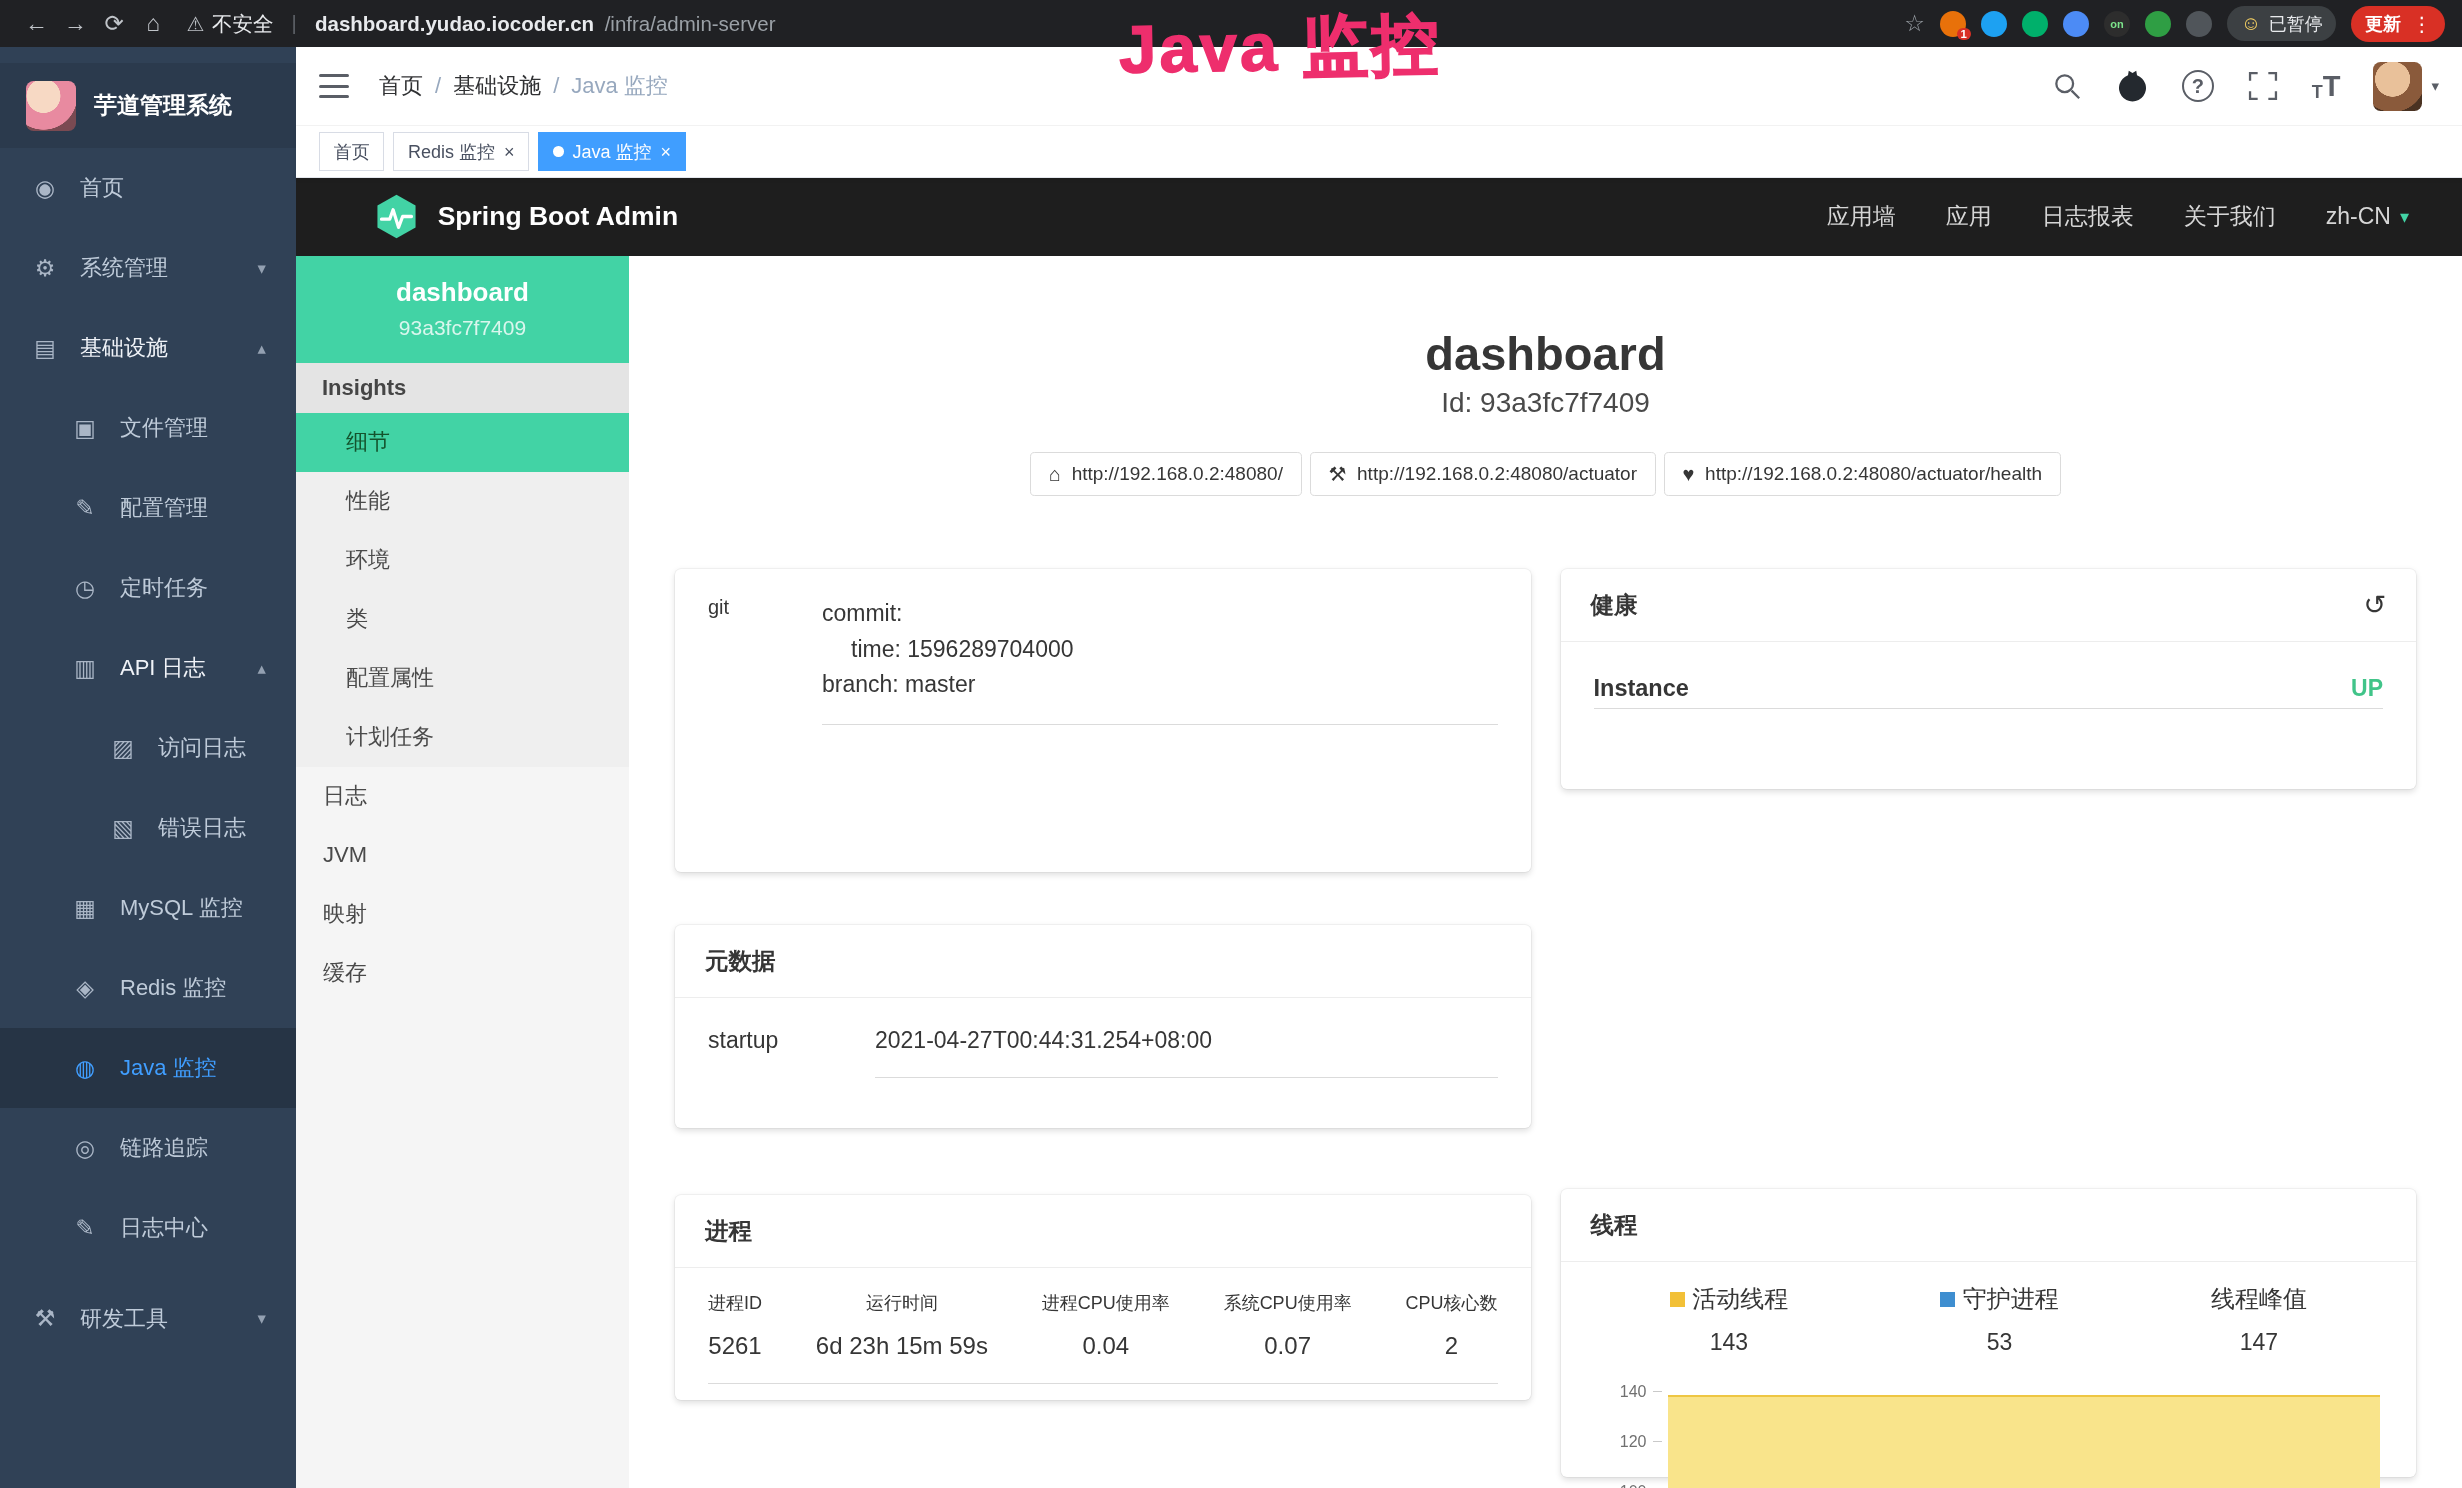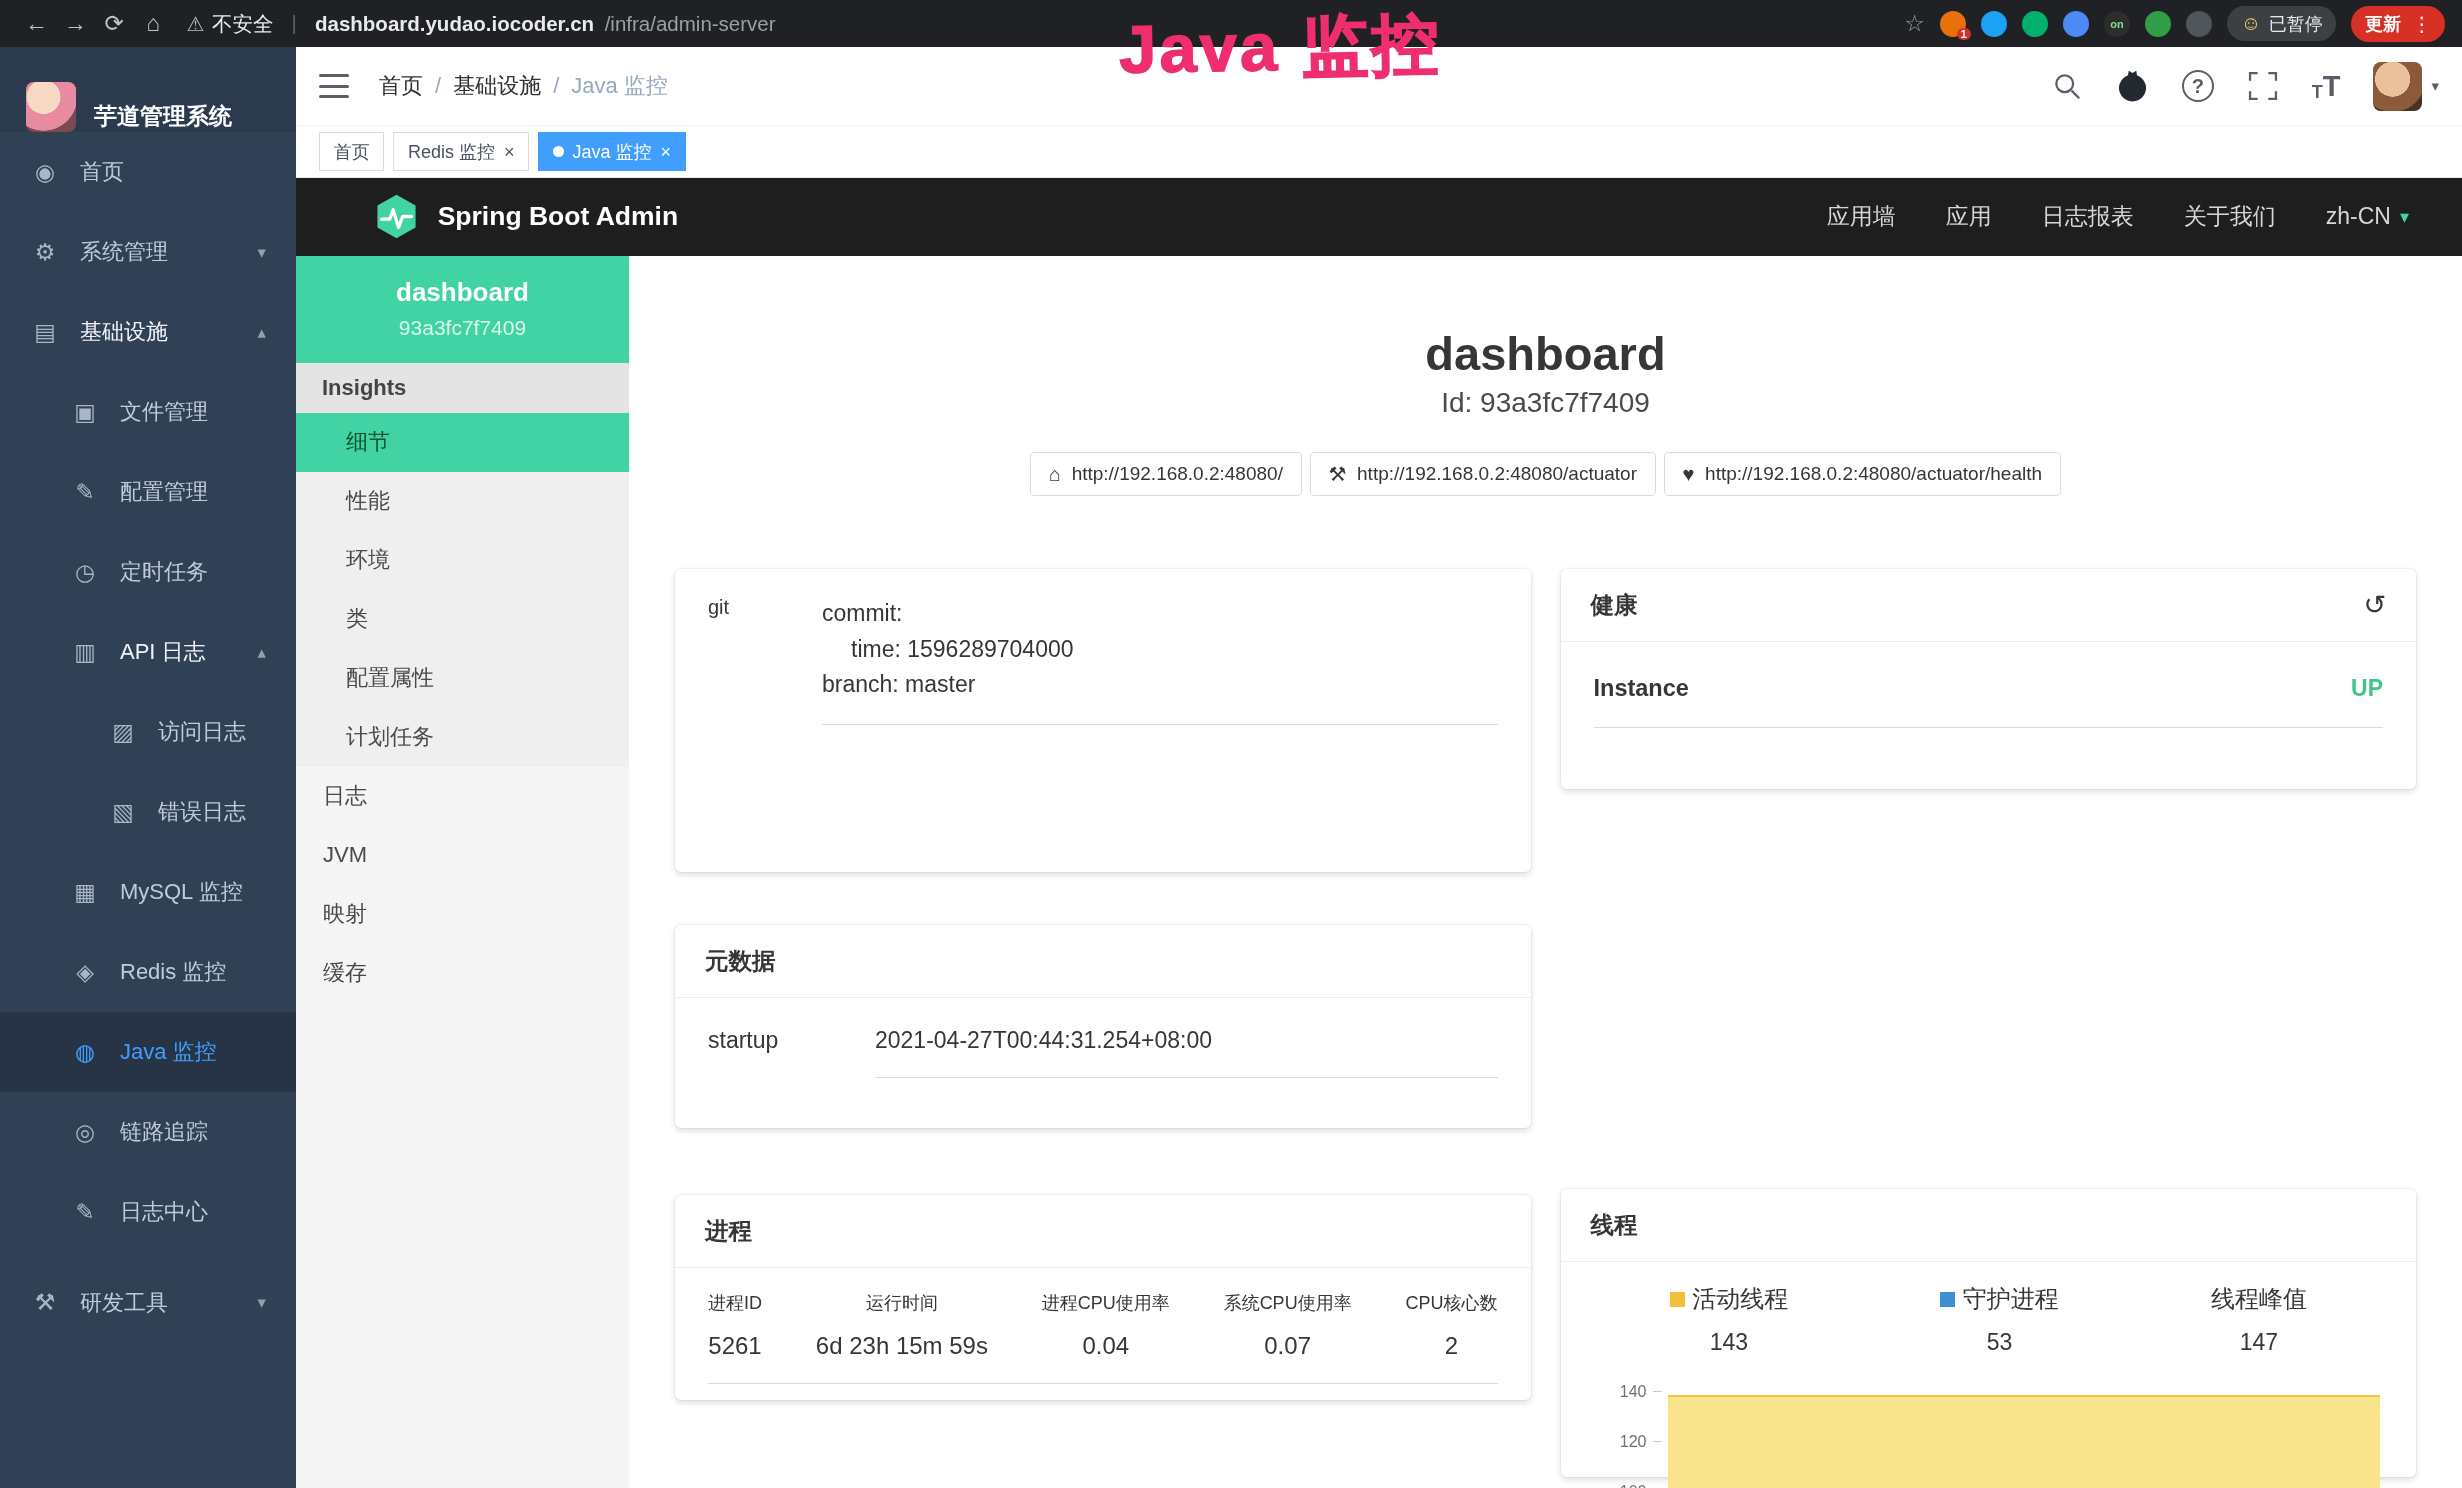--- a/index.html
+++ b/index.html
@@ -22,21 +22,21 @@
   .paused-pill { background:#3c4043; border-radius:20px; padding:5.3px 13.7px; display:flex; align-items:center; gap:7.6px; font-size:18px; color:#e8eaed; }
   .paused-smiley { color:#fdd663; font-size:20px; }
   .update-pill { background:#d93025; border-radius:20px; padding:6px 13.7px; display:flex; align-items:center; gap:10.6px; font-size:18px; color:#fff; font-weight:700; }
   .update-kebab { font-weight:400; font-size:20px; }
 
   
   .annotation { position:absolute; left:1119px; top:1.5px; z-index:60; font-size:67px; font-weight:700; letter-spacing:3px; transform:rotate(-1deg); -webkit-text-stroke:1.5px currentColor; }
 
   
   .sidebar { position:absolute; left:0; top:47px; width:296px; bottom:0; background:#304156; overflow:hidden; }
-  .logo-row { height:85px; display:flex; align-items:flex-end; gap:18px; padding:0 26px; background:#2b3a4d; }
+  .logo-row { height:85px; display:flex; align-items:center; gap:18px; padding:0 26px; background:#2b3a4d;margin-top:16px; }
   .logo-img { width:50px; height:50px; border-radius:7.6px; background:radial-gradient(circle at 35% 30%, #f7d9c4 0 35%, #e88aa0 36% 70%, #7a4a52 71%); flex:none; }
   .app-title { color:#fff; font-size:23px; font-weight:700; white-space:nowrap; }
   .menu-item { height:80px; display:flex; align-items:center; gap:20px; padding:0 30px; color:#bfcbd9; font-size:22px; cursor:pointer; white-space:nowrap; }
   .menu-item .mi-icon { width:30px; text-align:center; font-size:23px; color:#aab6c6; flex:none; }
   .menu-item .chev { margin-left:auto; font-size:16.7px; color:#93a0b1; }
   .menu-item.parent-open { color:#f0f3f8; }
   .menu-item.depth1 { padding-left:70px; }
   .menu-item.depth2 { padding-left:108px; }
   .menu-item.active { color:#409eff; background:#263445; }
   .menu-item.active .mi-icon { color:#409eff; }
@@ -111,21 +111,21 @@
   .meta-key { width:167px; font-size:23px; color:#363636; }
   .meta-value { flex:1; font-size:23px; color:#363636; border-bottom:0.8px solid #dbdbdb; padding-bottom:23px; }
 
   .card-process { height:205px; margin-top:67px; }
   .process-row { margin:23px 33px 0; display:flex; justify-content:space-between; text-align:center; border-bottom:0.8px solid #dbdbdb; padding-bottom:23px; }
   .metric-label { font-size:18px; color:#363636; }
   .metric-value { font-size:24px; color:#363636; margin-top:16.7px; }
 
   .card-health { height:220px; }
   .health-body { padding:33px; }
-  .health-row { display:flex; justify-content:space-between; align-items:baseline; border-bottom:0.8px solid #dbdbdb; padding-bottom:25px; }
+  .health-row { display:flex; justify-content:space-between; align-items:baseline; border-bottom:0.8px solid #dbdbdb; padding-bottom:6px; }
   .health-key { font-size:23.5px; font-weight:700; color:#363636; }
   .health-status { font-size:23px; font-weight:700; }
 
   .card-threads { height:288px; margin-top:400px; }
   .threads-body { padding:21px 33px 0; }
   .legend-row { display:flex; justify-content:space-around; text-align:center; }
   .legend-top { display:flex; align-items:center; justify-content:center; gap:7.6px; font-size:24px; color:#363636; }
   .swatch { width:15px; height:15px; display:inline-block; }
   .legend-value { font-size:23px; color:#363636; margin-top:13.7px; }
   .thread-chart { position:relative; margin-top:27px; height:167px; }

